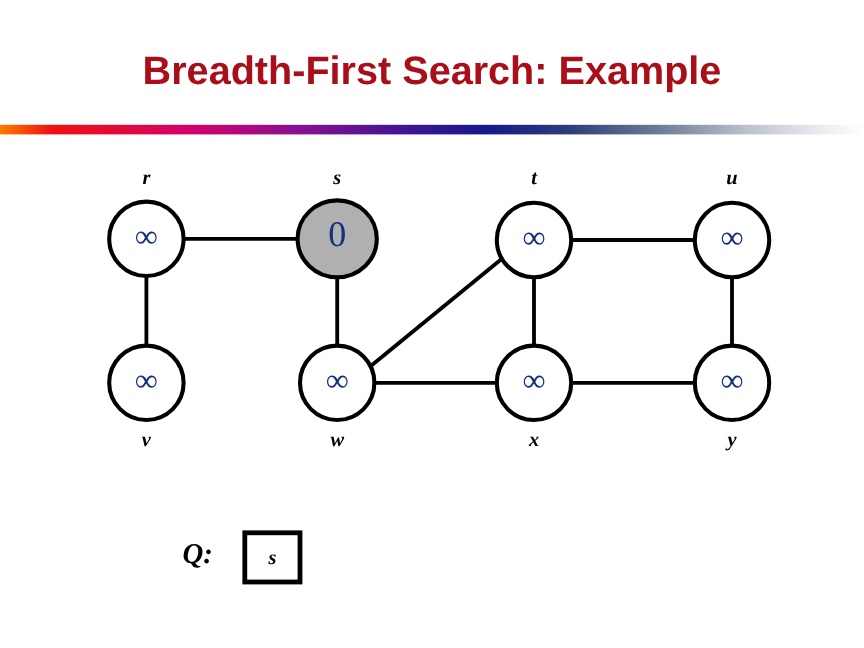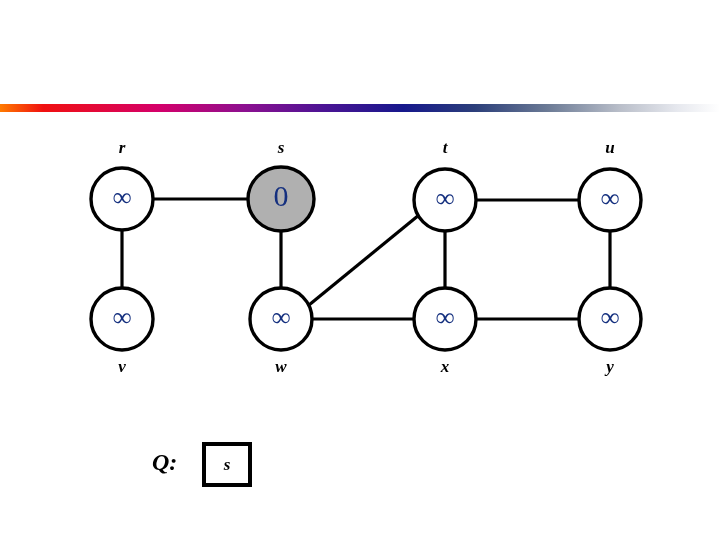--- a/index.html
+++ b/index.html
@@ -129,20 +129,21 @@
     font-weight: bold;
     font-size: 17px;
     color: #000000;
   }
 </style>
 </head>
 <body>
 
 <div id="slide">
 
+  <div id="slide-title">Breadth-First Search: Example</div>
 
   <div id="divider-bar"></div>
 
   <div id="graph-area">
     <svg id="graph-svg" width="720" height="540">
       <g id="edges-group">
           <line x1="153" y1="199" x2="248" y2="199" stroke="#000000" stroke-width="3.2" stroke-linecap="butt"></line>
           <line x1="122" y1="230" x2="122" y2="288" stroke="#000000" stroke-width="3.2" stroke-linecap="butt"></line>
           <line x1="281" y1="231" x2="281" y2="288" stroke="#000000" stroke-width="3.2" stroke-linecap="butt"></line>
           <line x1="309" y1="305" x2="419" y2="215" stroke="#000000" stroke-width="3.2" stroke-linecap="butt"></line>

